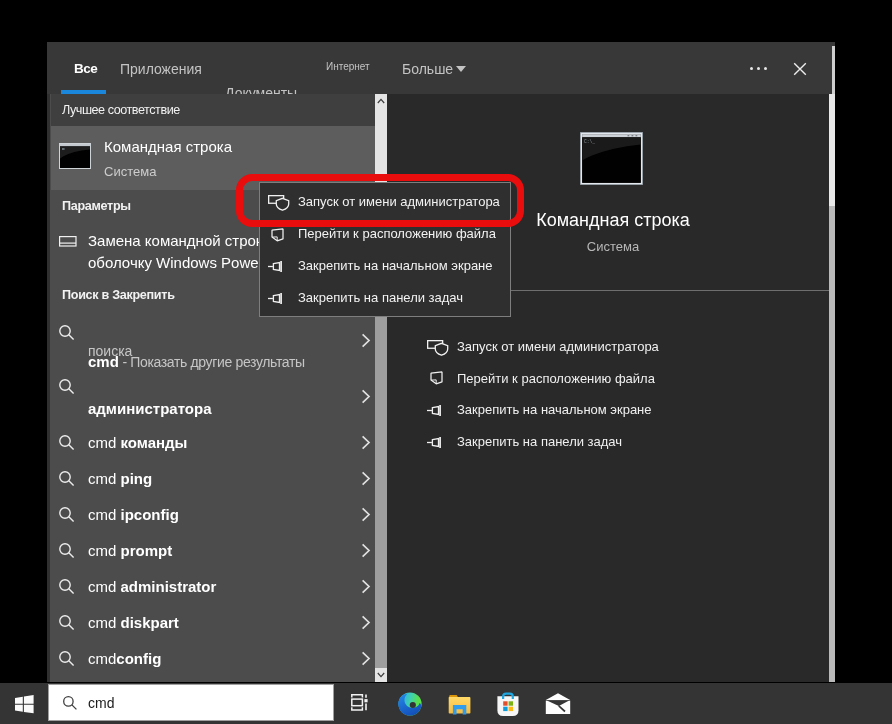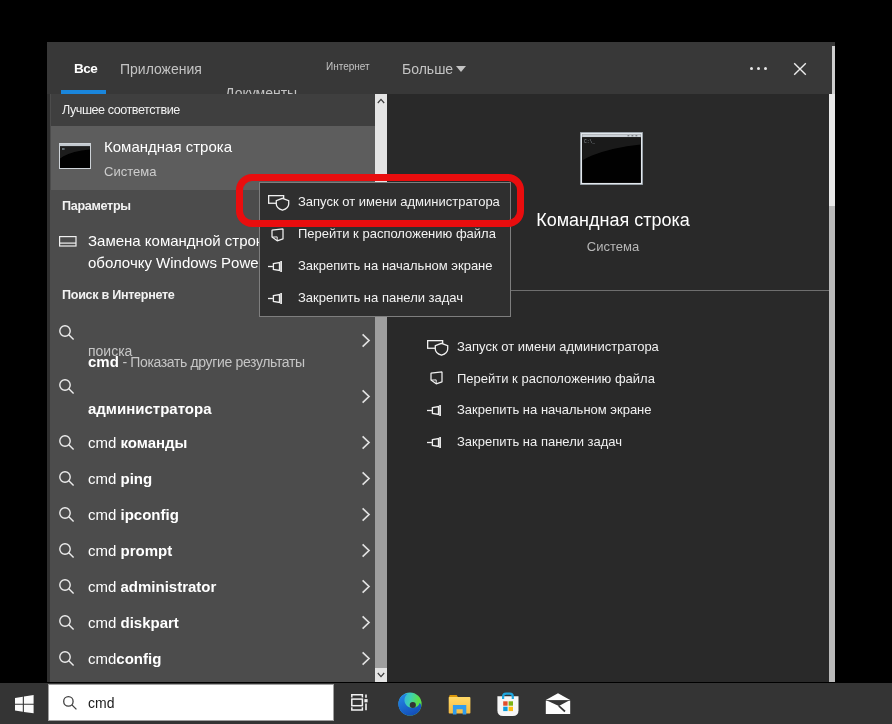--- a/index.html
+++ b/index.html
@@ -46,21 +46,21 @@
 
   <div class="txt" style="left:62px;top:199px;font-size:12.6px;font-weight:bold;letter-spacing:-0.3px;color:#f2f2f2;">Параметры</div>
 
   <svg class="ab" style="left:59px;top:236px;" width="18" height="11" viewBox="0 0 18 11">
     <rect x="0.6" y="0.6" width="16.4" height="9.4" fill="none" stroke="#f0f0f0" stroke-width="1.2"></rect>
     <line x1="0.6" y1="7.1" x2="17" y2="7.1" stroke="#f0f0f0" stroke-width="1.2"></line>
   </svg>
   <div class="txt" style="left:88px;top:232px;font-size:15px;color:#fff;">Замена командной строки на</div>
   <div class="txt" style="left:88px;top:254px;font-size:15px;color:#fff;">оболочку Windows PowerShell</div>
 
-  <div class="txt" style="left:62px;top:288px;font-size:12.6px;font-weight:bold;letter-spacing:-0.3px;color:#f2f2f2;">Поиск в Интернете</div>
+  <div class="txt" style="left:62px;top:288px;font-size:12.6px;font-weight:bold;letter-spacing:-0.3px;color:#f2f2f2;">Поиск в Закрепить</div>
 
   <svg class="ab" style="left:58px;top:323.5px;" width="17" height="17" viewBox="0 0 17 17">
     <circle cx="7" cy="7" r="5.2" fill="none" stroke="#ececec" stroke-width="1.4"></circle>
     <line x1="10.8" y1="10.8" x2="15.6" y2="15.6" stroke="#ececec" stroke-width="1.4"></line>
   </svg>
   <div class="txt" style="left:88px;top:323px;font-size:15px;color:#fff;margin-top:30px;"><b>cmd</b><span style="color:#c6c6c6;font-size:14px;letter-spacing:-0.35px;"> - Показать другие результаты</span></div>
   <div class="txt" style="left:88px;top:343px;font-size:14px;color:#c6c6c6;">поиска</div>
   <svg class="ab" style="left:361px;top:332.5px;" width="10" height="15" viewBox="0 0 10 15">
     <polyline points="1.6,1.4 8,7.5 1.6,13.6" fill="none" stroke="#e0e0e0" stroke-width="1.7"></polyline>
   </svg>

